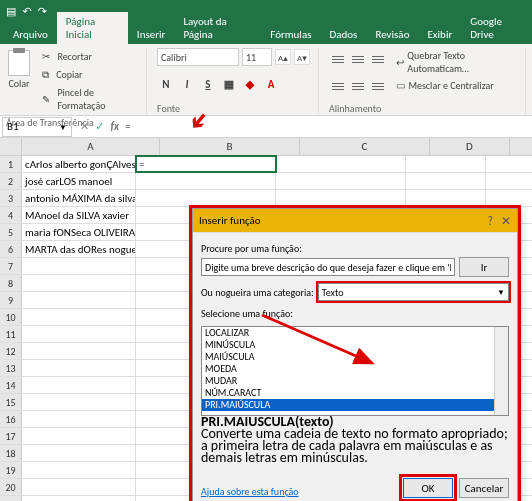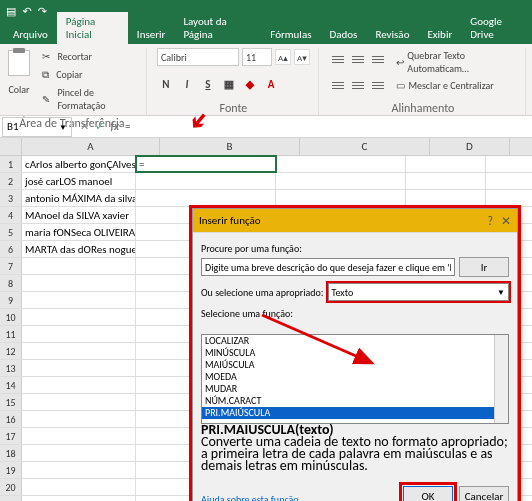--- a/index.html
+++ b/index.html
@@ -5,22 +5,22 @@
 *{margin:0;padding:0;box-sizing:border-box;font-family:"Segoe UI",Calibri,Arial,sans-serif}
 body{background:#fff;width:532px;height:501px;overflow:hidden;font-size:11px;position:relative}
 .titlebar{background:#217346;height:22px;display:flex;align-items:center;padding:0 6px;gap:8px}
 .titlebar .qat{color:#fff;font-size:11px;display:flex;gap:6px}
 .menubar{background:#217346;height:22px;display:flex;align-items:flex-end;padding:0 0 0 4px;font-size:11px;color:#fff}
 .menubar .tab{padding:3px 9px;cursor:pointer}
 .menubar .tab.active{background:#f3f2f1;color:#217346}
 .ribbon{background:#f3f2f1;height:72px;border-bottom:1px solid #d4d4d4;display:flex;padding:4px 6px 0 6px;gap:10px;font-size:10px;color:#444}
 .rgroup{display:flex;flex-direction:column;border-right:1px solid #e0e0e0;padding-right:8px}
 .rgroup .body{flex:1;display:flex;gap:6px}
-.rgroup .label{text-align:center;font-size:12px;color:#666;padding-top:2px}
-.paste-btn{display:flex;flex-direction:column;align-items:center;gap:7px;padding:2px}
+.rgroup .label{font-size:10px;color:#666;padding-top:2px}
+.paste-btn{display:flex;flex-direction:column;align-items:center;gap:1px;padding:2px}
 .paste-icon{width:22px;height:26px;background:#fff;border:1px solid #c0c0c0;position:relative}
 .paste-icon::before{content:"";position:absolute;left:4px;top:-3px;width:12px;height:5px;background:#888;border-radius:1px}
 .clip-btns{display:flex;flex-direction:column;gap:1px;font-size:10px}
 .clip-btns span{padding:1px 2px;display:flex;align-items:center;gap:3px}
 .sciss{color:#444}
 .font-row{display:flex;align-items:center;gap:3px}
 .font-sel{border:1px solid #ccc;background:#fff;height:18px;font-size:10px;padding:1px 3px;display:inline-flex;align-items:center}
 .font-sel.name{width:82px}
 .font-sel.size{width:30px}
 .mini{width:16px;height:16px;border:1px solid #ddd;background:#fff;display:inline-flex;align-items:center;justify-content:center;font-size:9px}
@@ -51,21 +51,21 @@
 .dlg-title{height:24px;display:flex;align-items:center;justify-content:space-between;padding:0 6px;background:#eab308;border-bottom:1px solid #ddd}
 .dlg-title .t{font-size:11px}
 .dlg-title .ctrls{display:flex;gap:8px;font-size:12px;color:#555}
 .dlg-body{padding:6px 8px 8px 8px}
 .dlg-lbl{font-size:10px;margin:3px 0 2px 0}
 .dlg-row{display:flex;gap:4px;align-items:center}
 .dlg-input{flex:1;border:1px solid #888;background:#fff;height:18px;padding:1px 3px;font-size:10px}
 .dlg-btn{border:1px solid #999;background:#e8e8e8;height:20px;width:50px;font-size:11px}
 .dlg-btn.ok{outline:3px solid #d00;outline-offset:1px;border:1px solid #0066cc}
 .dlg-sel{border:1px solid #888;background:#fff;height:18px;flex:1;padding:1px 3px;font-size:10px;display:flex;justify-content:space-between;align-items:center;outline:2px solid #d00;outline-offset:0}
-.listbox{border:1px solid #888;background:#fff;height:90px;overflow:hidden;font-size:10px;margin-top:14px;position:relative}
+.listbox{border:1px solid #888;background:#fff;height:90px;overflow:hidden;font-size:10px;margin-top:6px;position:relative}
 .listbox .item{padding:0 3px;line-height:12px}
 .listbox .item.sel{background:#0a62c9;color:#fff}
 .listbox .sb{position:absolute;right:0;top:0;width:14px;height:100%;background:#eee;border-left:1px solid #ccc}
 .desc{font-size:14px;line-height:12px}
 .desc .fn{font-weight:bold}
 .linka{color:#0066cc;font-size:10px;text-decoration:underline;display:inline-block;margin-top:6px}
 .dlg-foot{display:flex;justify-content:flex-end;gap:6px;padding:6px 8px;align-items:flex-end}
 .dlg-foot .linka{margin-right:auto;margin-top:0}
 .redarrow2{position:absolute;left:262px;top:315px;pointer-events:none}
 .redarrow2 svg{overflow:visible}
@@ -362,21 +362,21 @@
       <span>✕</span>
     </span>
   </div>
   <div class="dlg-body">
     <div class="dlg-lbl">Procure por uma função:</div>
     <div class="dlg-row">
       <input class="dlg-input" value="Digite uma breve descrição do que deseja fazer e clique em 'Ir'" style="">
       <button class="dlg-btn">Ir</button>
     </div>
     <div class="dlg-row" style="margin-top:6px">
-      <span class="dlg-lbl" style="margin:0">Ou selecione uma apropriado:</span>
+      <span class="dlg-lbl" style="margin:0">Ou nogueira uma categoria:</span>
       <div class="dlg-sel">
           <span>Texto</span>
           <span style="font-size:8px">▼</span>
         </div>
     </div>
     <div class="dlg-lbl" style="margin-top:6px">Selecione uma função:</div>
     <div class="listbox" id="fnlist">
       <div class="item">LOCALIZAR</div>
         <div class="item">MINÚSCULA</div>
         <div class="item">MAIÚSCULA</div>

